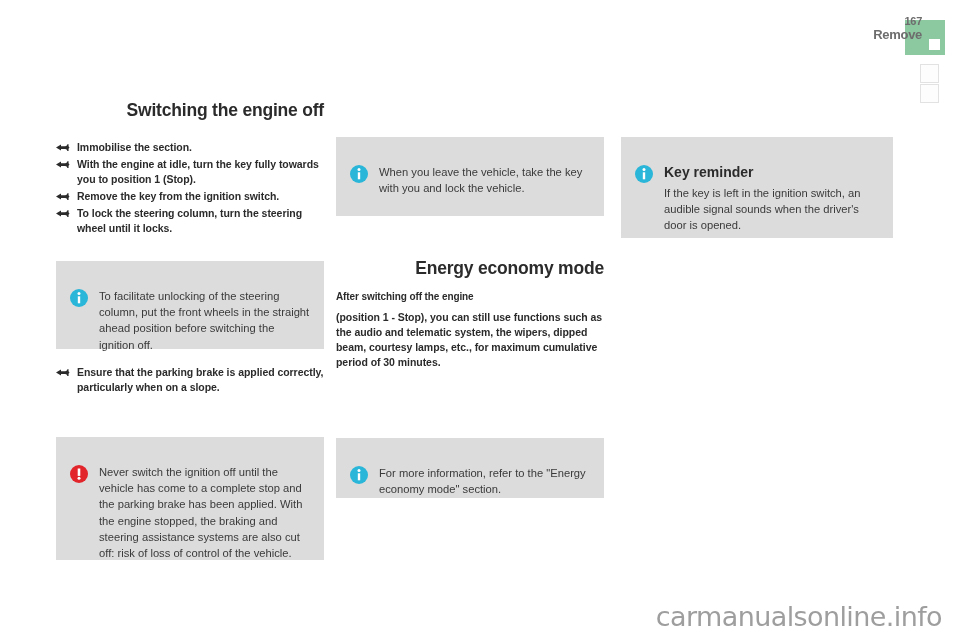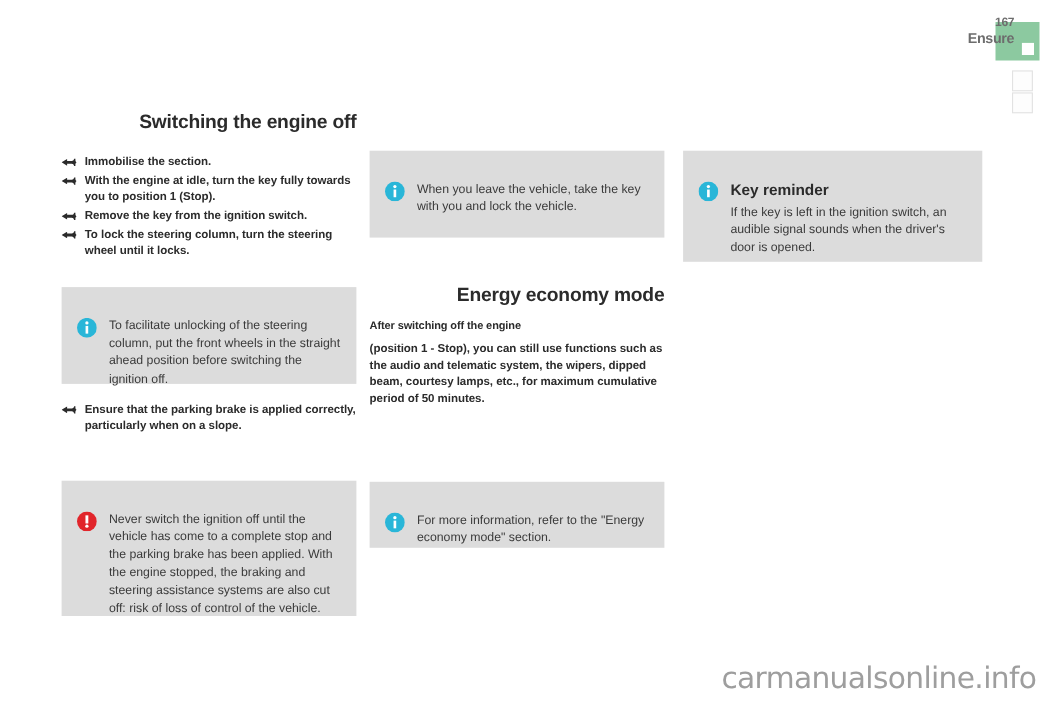--- a/index.html
+++ b/index.html
@@ -189,21 +189,21 @@
 </head>
 <body>
 
 <div id="header">
   <div id="page-tab-green">
     <span class="inner-square"></span>
   </div>
   <div class="tab-square" id="tab-square-2"></div>
   <div class="tab-square" id="tab-square-3"></div>
   <div id="page-number">167</div>
-  <div id="section-name">Ensure</div>
+  <div id="section-name">Remove</div>
 </div>
 
 <div class="column" id="col-left">
 
   <h1 class="section-title">Switching the engine off</h1>
 
   <ul class="bullet-list">
     <li class="bullet-item">
       <span class="bullet-icon">
         <svg width="14" height="11" viewBox="0 0 14 11" xmlns="http://www.w3.org/2000/svg">
@@ -279,21 +279,21 @@
       <rect x="7.8" y="7.3" width="2.4" height="7" fill="#ffffff"></rect>
       <circle cx="9" cy="4.6" r="1.5" fill="#ffffff"></circle>
     </svg>
   </span>
   <div class="callout-body">When you leave the vehicle, take the key with you and lock the vehicle.</div>
 </div>
 
 <div style="position:absolute; left:336px; top:258px; width:268px;">
   <h2 class="section-title" style="margin-bottom:12px;">Energy economy mode</h2>
   <div class="sub-title">After switching off the engine</div>
-  <p class="para-body">(position 1 - Stop), you can still use functions such as the audio and telematic system, the wipers, dipped beam, courtesy lamps, etc., for maximum cumulative period of 50 minutes.</p>
+  <p class="para-body">(position 1 - Stop), you can still use functions such as the audio and telematic system, the wipers, dipped beam, courtesy lamps, etc., for maximum cumulative period of 30 minutes.</p>
 </div>
 
 <div class="callout" id="info-more-info">
   <span class="icon-slot">
     <svg width="18" height="18" viewBox="0 0 18 18" xmlns="http://www.w3.org/2000/svg">
       <circle cx="9" cy="9" r="9" fill="#29b6d8"></circle>
       <rect x="7.8" y="7.3" width="2.4" height="7" fill="#ffffff"></rect>
       <circle cx="9" cy="4.6" r="1.5" fill="#ffffff"></circle>
     </svg>
   </span>

